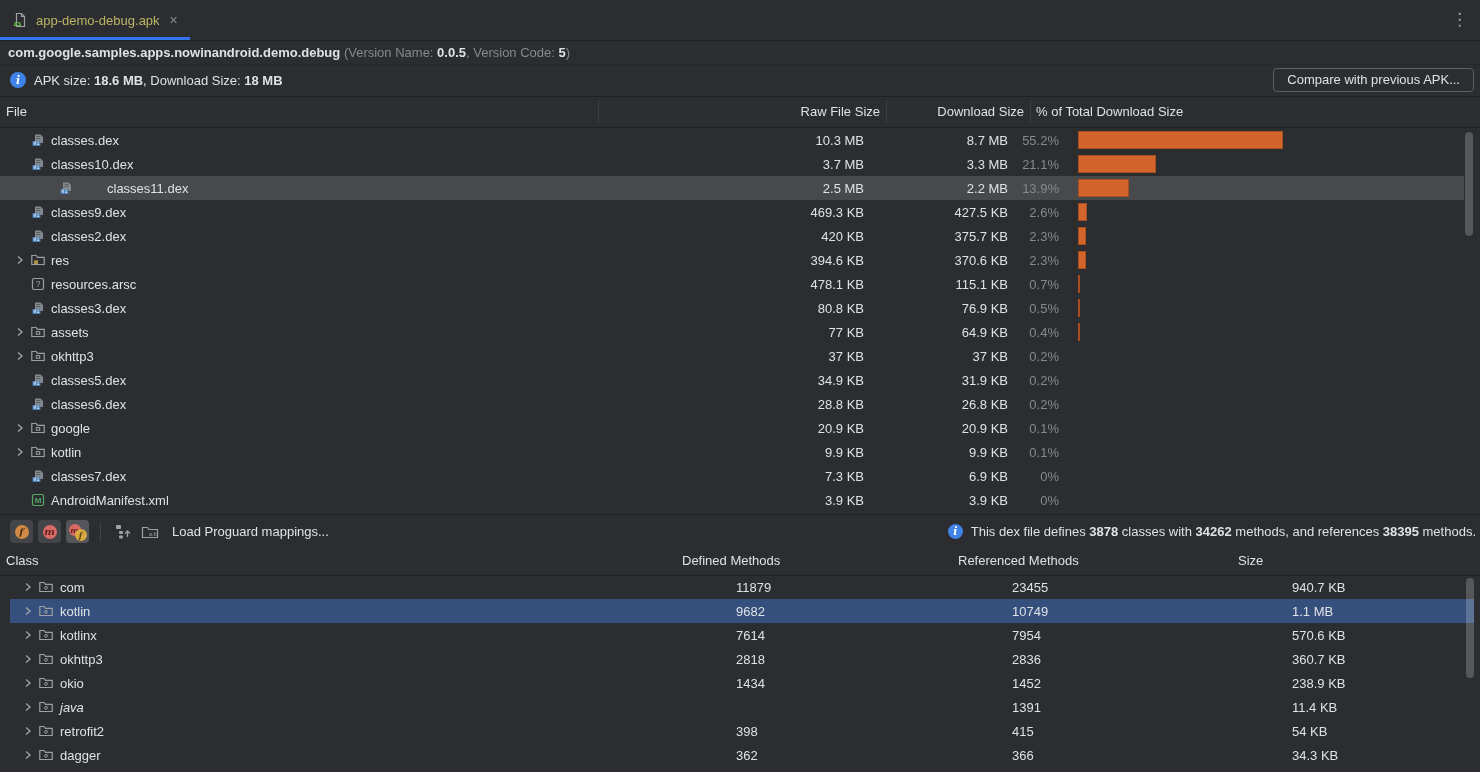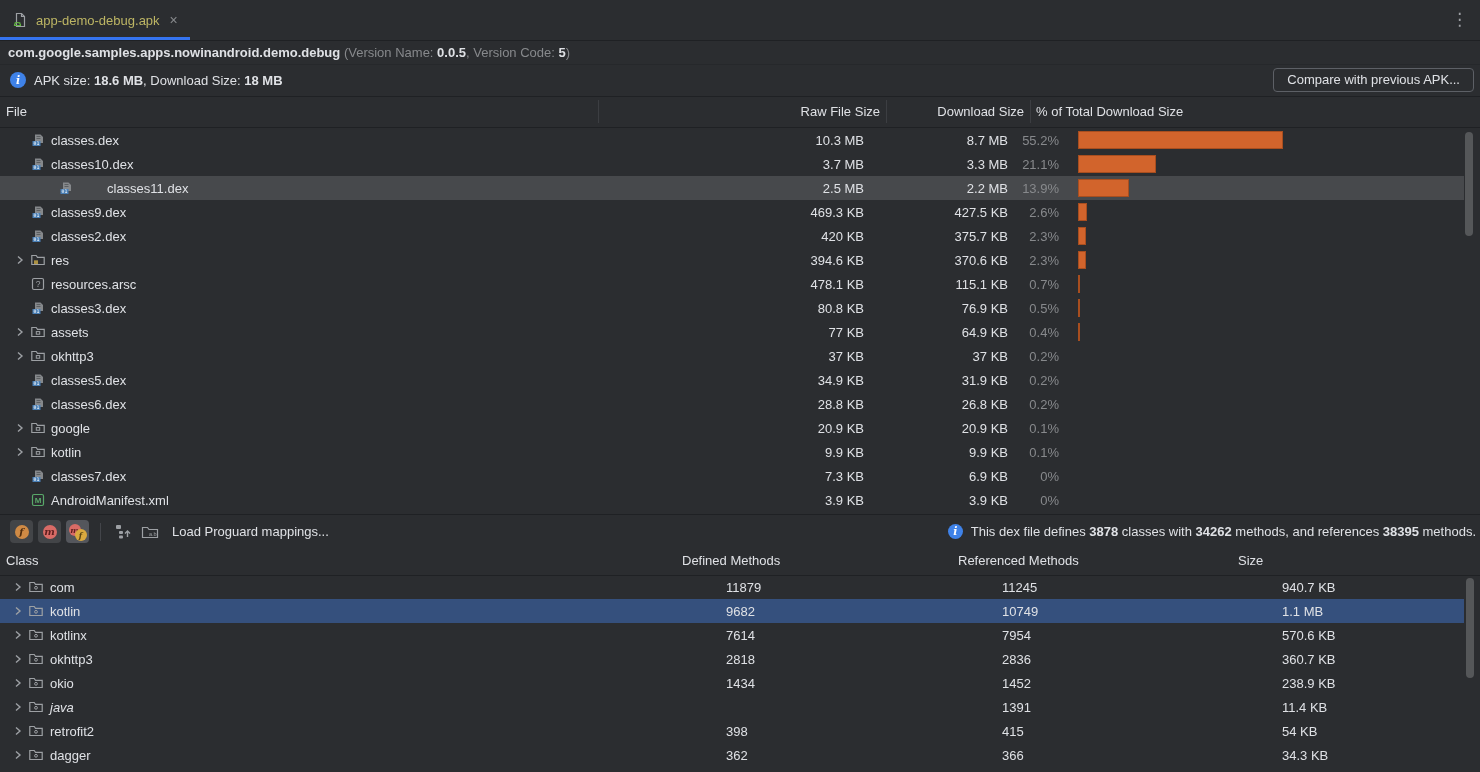--- a/index.html
+++ b/index.html
@@ -73,21 +73,21 @@
   .load-mappings{margin-left:6px;white-space:nowrap;}
   .dexinfo{position:absolute;right:4px;top:0;height:33px;display:flex;align-items:center;gap:8px;white-space:nowrap;}
 
   
   .class-header{top:547px;left:0;right:0;height:28px;line-height:28px;border-bottom:1px solid #1f2124;}
   .hdr-class{left:6px;}
   .hdr-def{position:absolute;left:682px;}
   .hdr-ref{position:absolute;left:958px;}
   .hdr-size{position:absolute;left:1238px;}
 
-  .class-rows{top:575px;left:0;width:1314px;}
+  .class-rows{top:575px;left:10px;width:1314px;}
   .crow{position:relative;height:24px;width:1464px;display:flex;align-items:center;}
   .crow.sel{background:#35507d;}
   .crow .chev{margin-left:8px;}
   .cname{margin-left:4px;white-space:nowrap;}
   .cname.italic{font-style:italic;}
   .cv{position:absolute;white-space:nowrap;margin-left:44px;}
   .cv-def{left:682px;}
   .cv-ref{left:958px;}
   .cv-size{left:1238px;}
 </style>
@@ -441,21 +441,21 @@
         </svg>
       </span>
       <span class="ficon">
         <svg width="16" height="16" viewBox="0 0 16 16">
           <path d="M1.8 3.5h4.4l1.3 1.8h6.7v7.2H1.8z" fill="none" stroke="#9da0a4" stroke-width="1.2"></path>
           <circle cx="8" cy="8.8" r="1.4" fill="none" stroke="#9da0a4" stroke-width="1"></circle>
         </svg>
       </span>
       <span class="cname">com</span>
       <span class="cv cv-def">11879</span>
-      <span class="cv cv-ref">11245</span>
+      <span class="cv cv-ref">23455</span>
       <span class="cv cv-size">940.7 KB</span>
     </div>
     <div class="crow sel">
       <span class="chev">
         <svg width="16" height="16" viewBox="0 0 16 16">
           <path d="M6 4.5l4 3.5-4 3.5" stroke="#9da0a4" stroke-width="1.4" fill="none"></path>
         </svg>
       </span>
       <span class="ficon">
         <svg width="16" height="16" viewBox="0 0 16 16">

